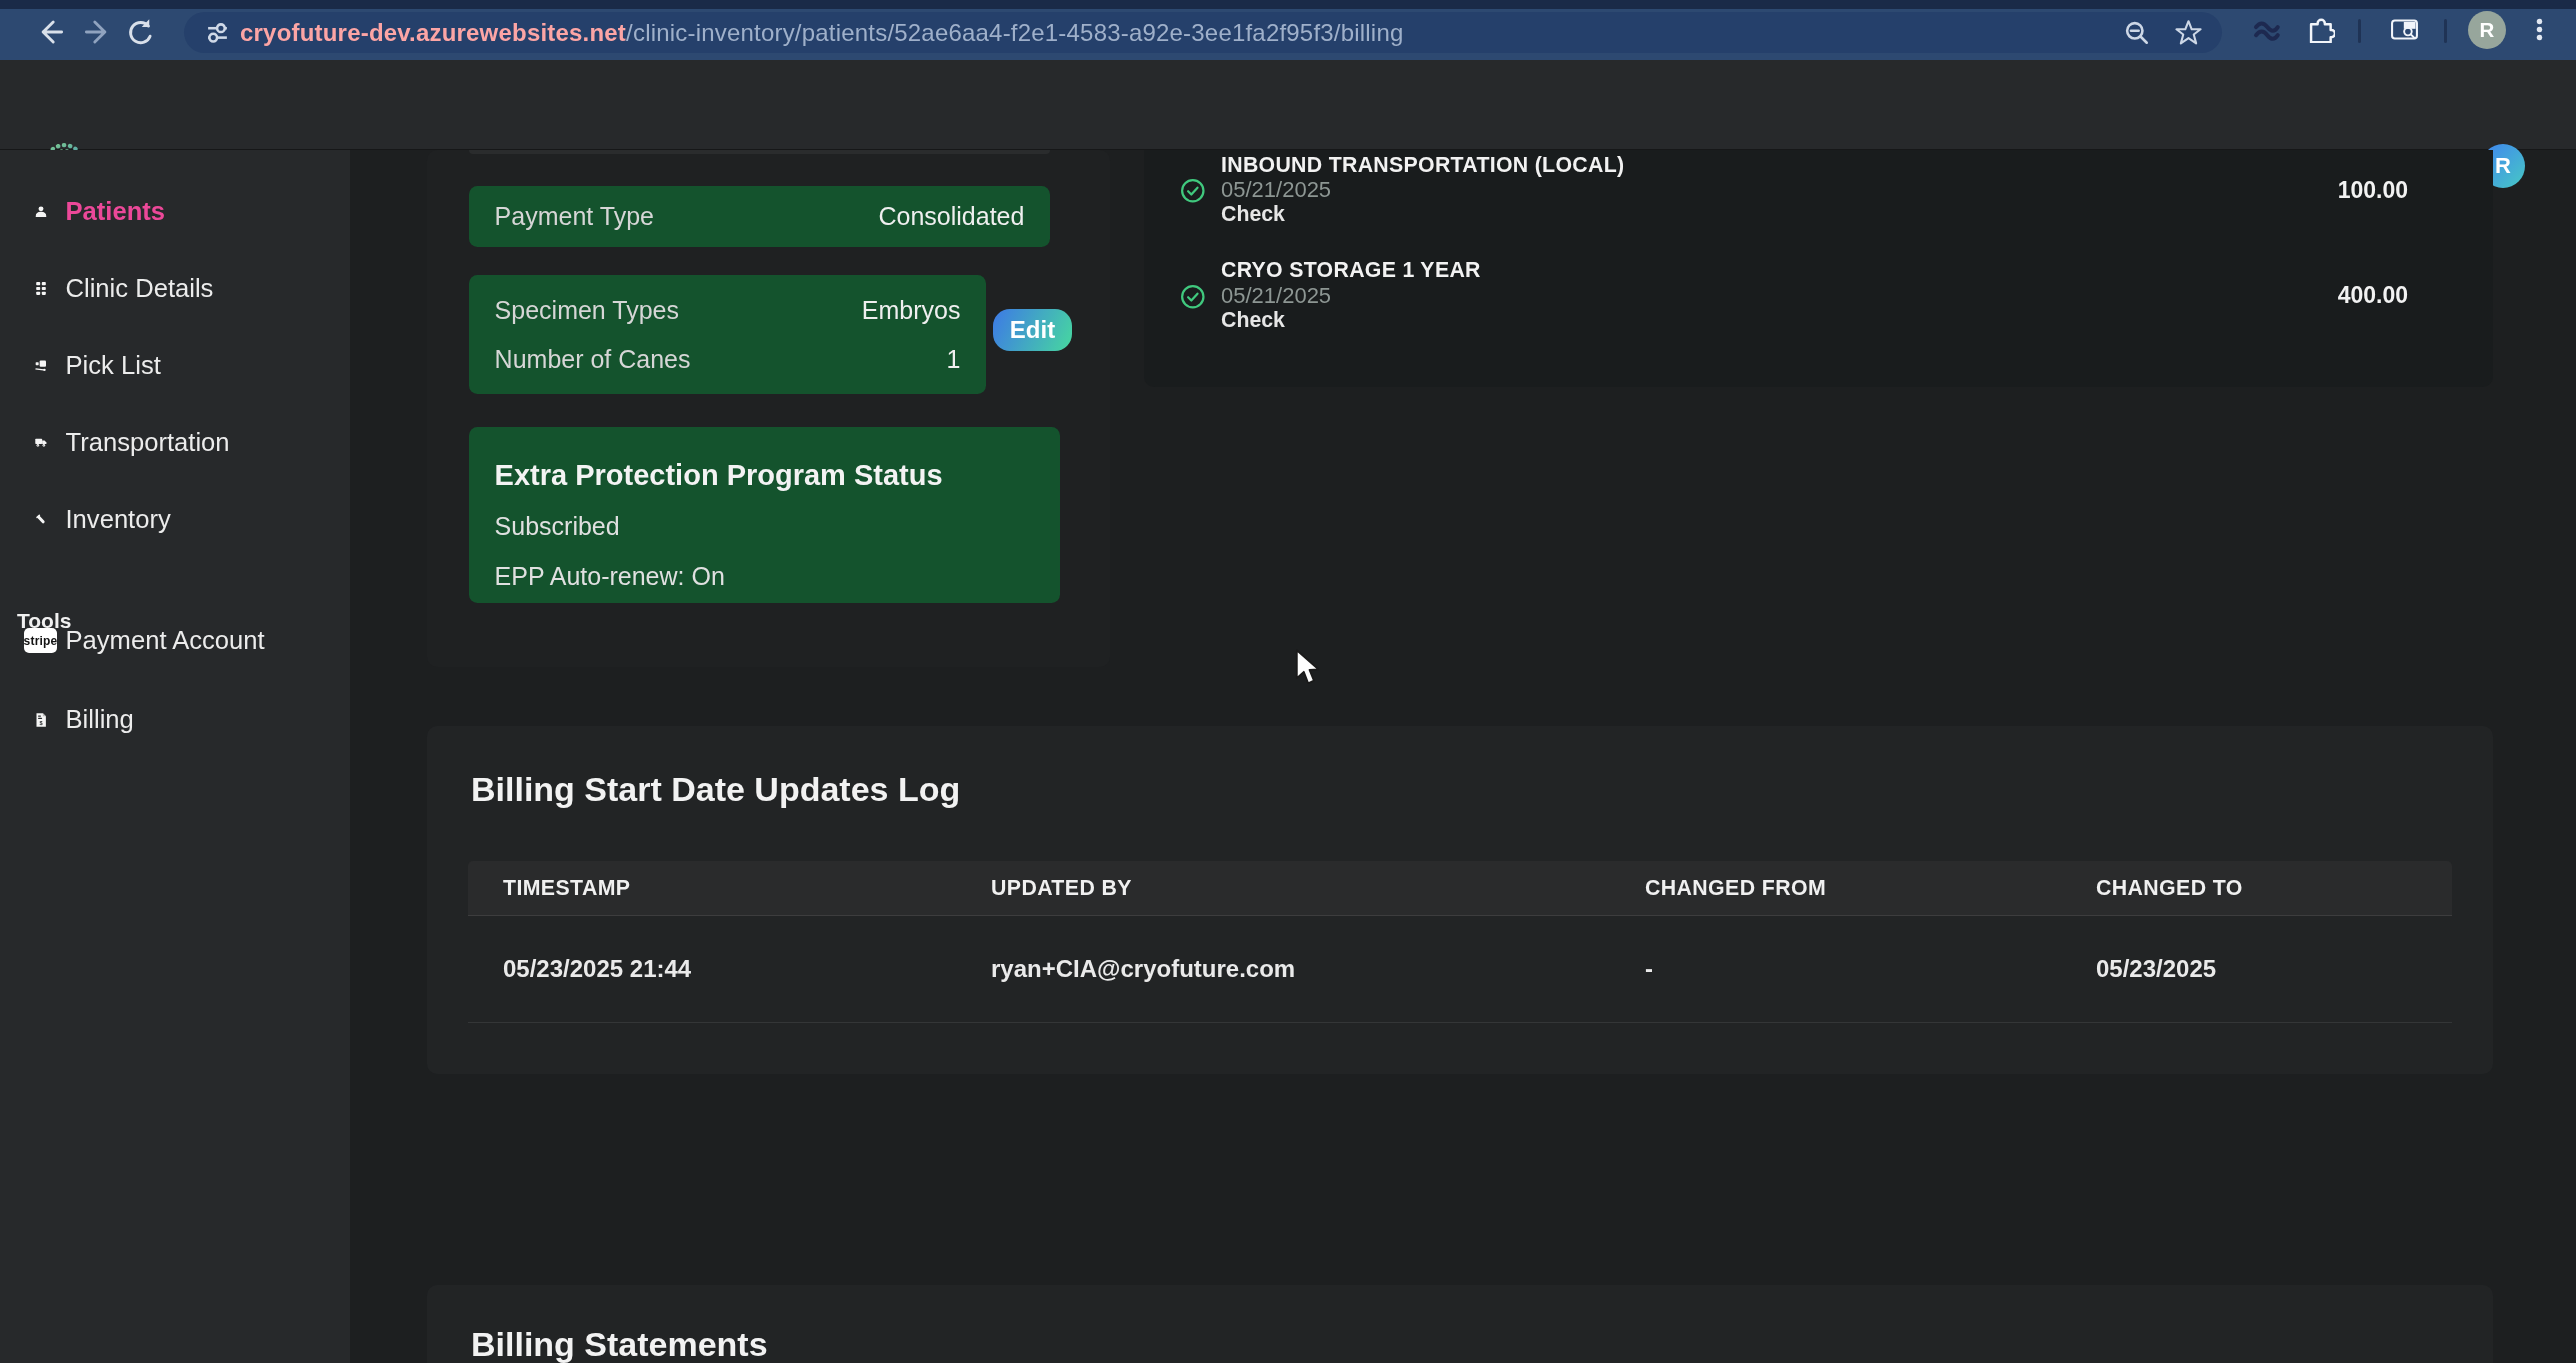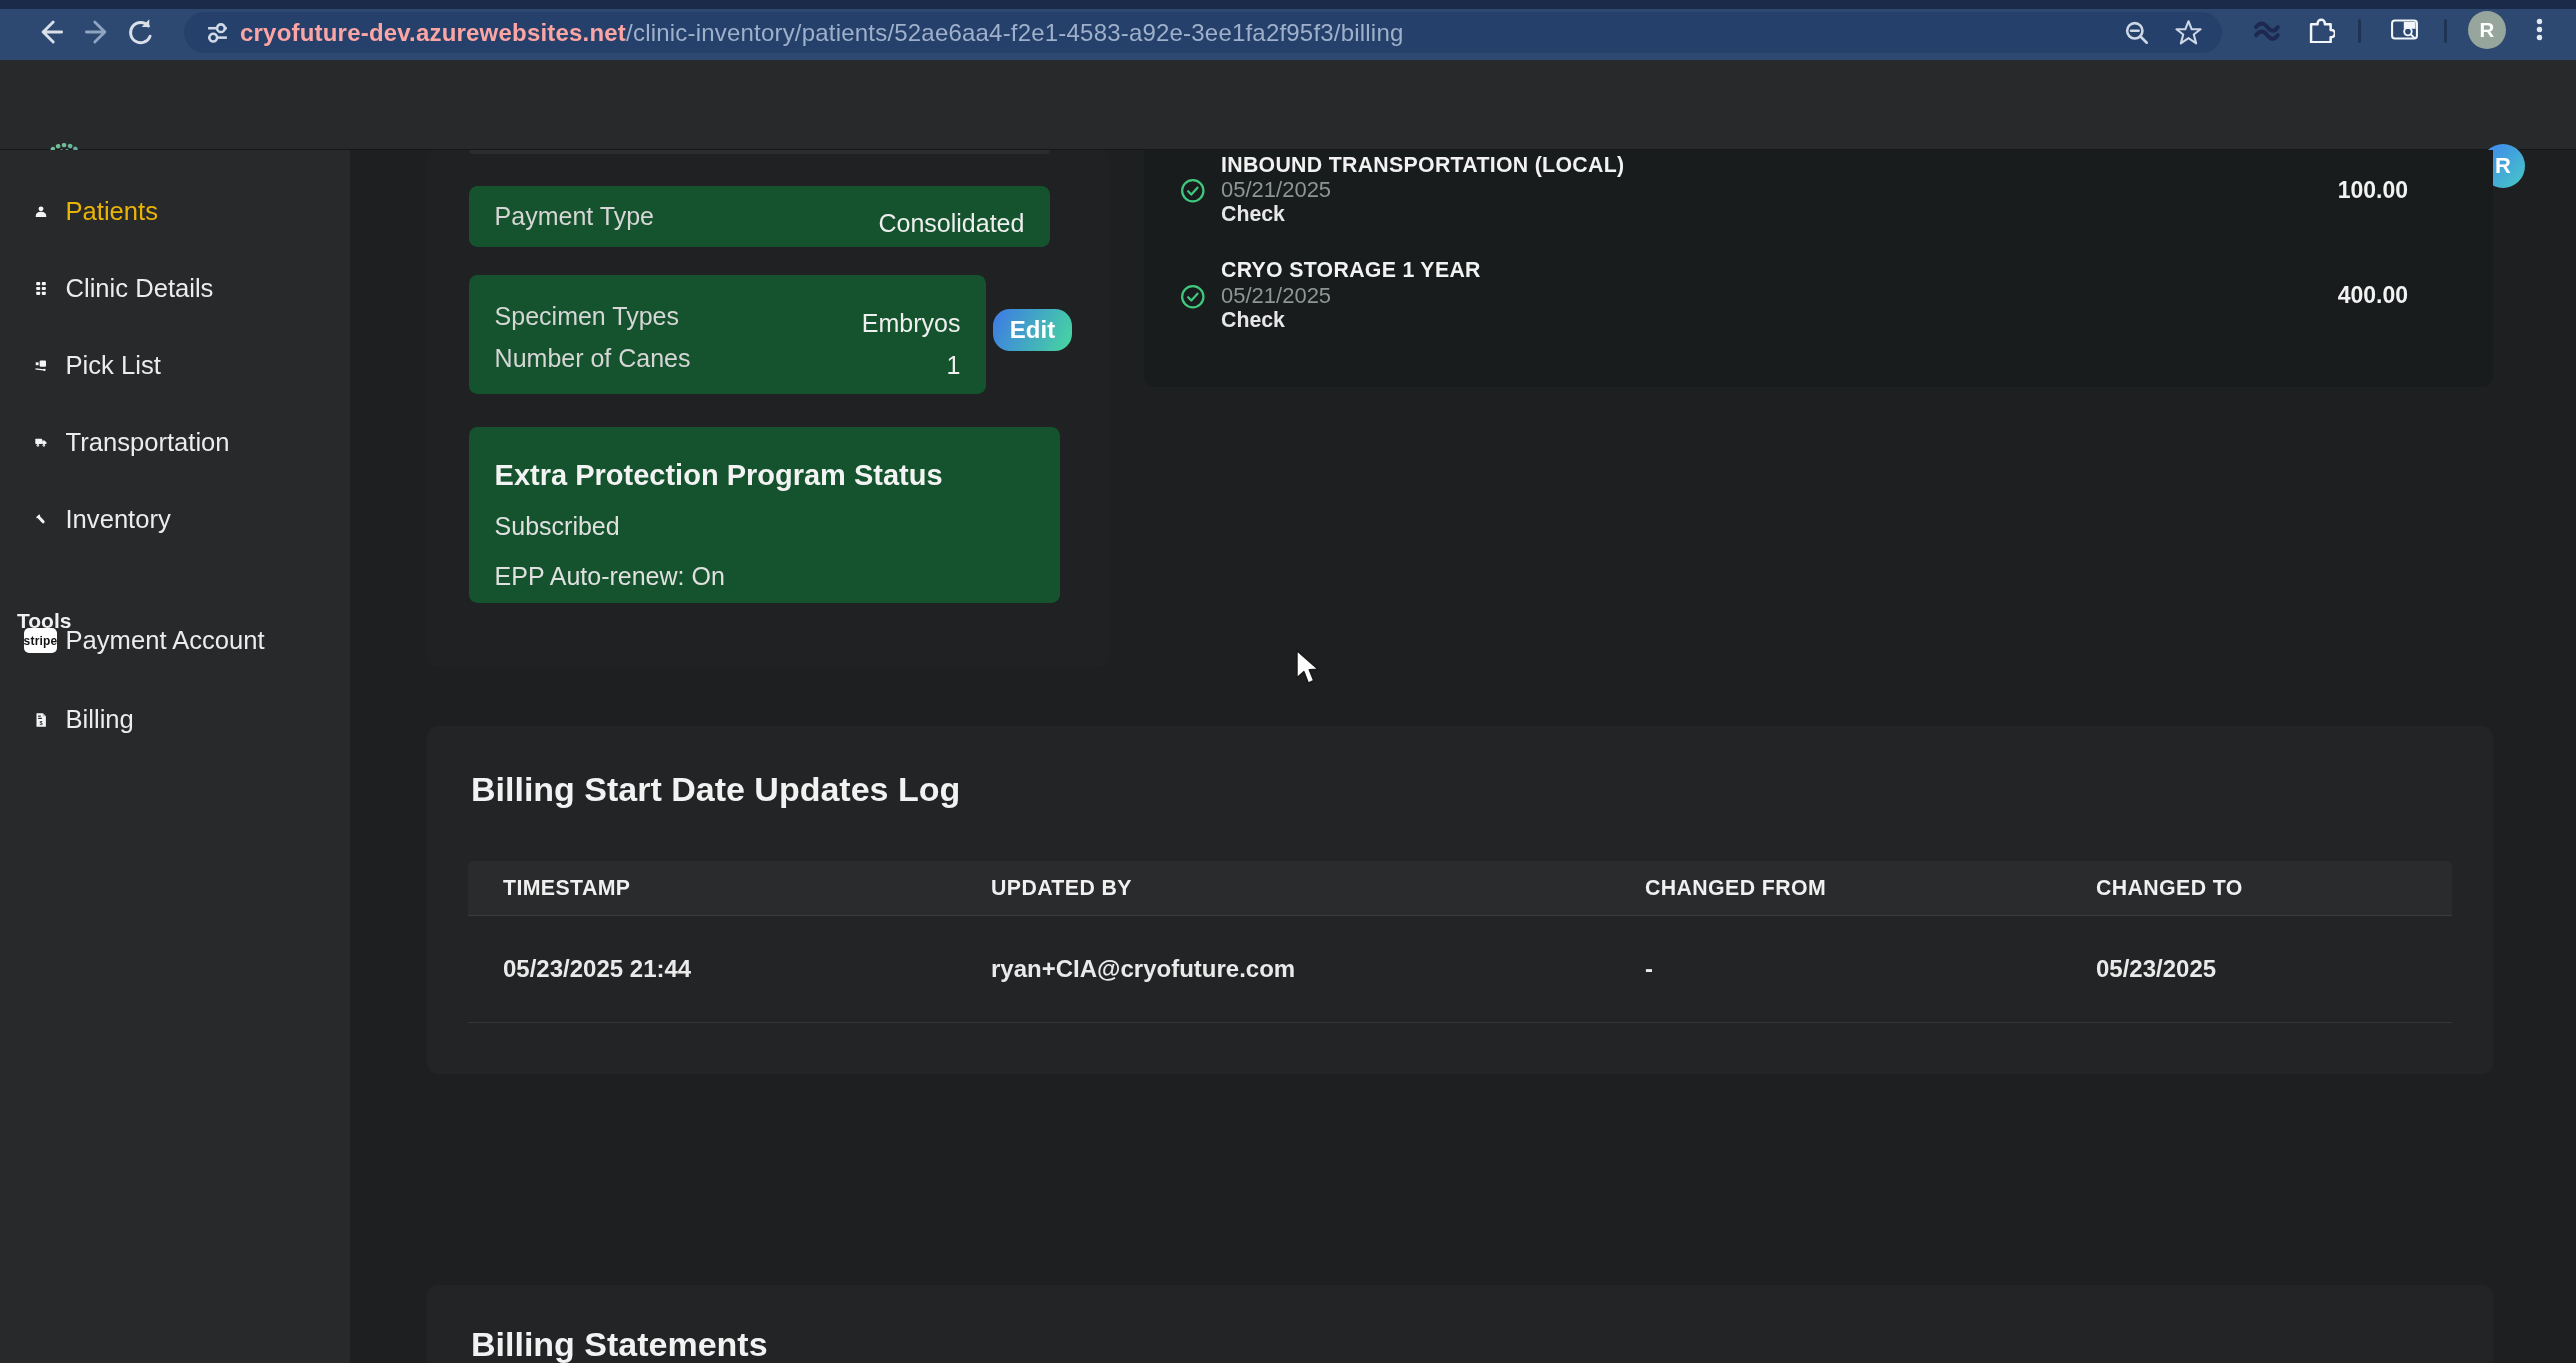--- a/index.html
+++ b/index.html
@@ -28,32 +28,32 @@
   .clinic-name { position:absolute; right:125px; top:90px; font-size:26.5px; color:#eaeaea; }
   .app-avatar { position:absolute; left:2481px; top:84px; width:44px; height:44px; border-radius:50%;
       background:linear-gradient(135deg,#3f83f0,#47c9c4); display:flex; align-items:center; justify-content:center;
       color:#fff; font-weight:700; font-size:22px; cursor:pointer; }
 
   
   .sidebar { position:absolute; left:0; top:150px; width:350px; height:1214px; background:#27292b; }
   .side-item { position:absolute; left:14.5px; width:324px; height:55px; display:flex; align-items:center; gap:19px; cursor:pointer; }
   .side-item .ic { width:32px; display:flex; justify-content:center;padding-left:20px; }
   .side-label { font-size:25.6px; color:#ececec; }
-  .side-label.active { color:#eab308; }
+  .side-label.active { color:#ec4899;font-weight:bold; }
   .side-section { position:absolute; left:17px; font-size:21px; font-weight:700; color:#f0f0f0;margin-top:36px; }
   .stripe-badge { width:36px; height:25.6px; background:#fff; border-radius:5.1px; display:flex; align-items:center; justify-content:center;
       color:#141414; font-size:12px; font-weight:800; letter-spacing:0.2px; }
 
   
   .left-panel { position:absolute; left:427px; top:150px; width:683px; height:517px; background:#1f2122; border-radius:10.2px; }
   .partial-card { position:absolute; left:42px; top:0; width:581px; height:4.3px; background:#2a2c2d; border-radius:0 0 5.1px 5.1px; }
   .card { position:absolute; background:#14532d; border-radius:8.5px; }
   .kv-row { display:flex; justify-content:space-between; align-items:center; }
   .kv-label { font-size:25px; color:#d6d6d6; }
-  .kv-value { font-size:25px; color:#efefef;margin-top:13px; }
+  .kv-value { font-size:25px; color:#efefef; }
   .card-payment { left:42px; top:36px; width:581px; height:61px; padding:0 25.6px; display:flex; align-items:center; }
   .card-payment .kv-row { width:100%; }
   .card-specimen { left:42px; top:125px; width:517px; height:119px; padding:20.5px 25.6px; display:flex; flex-direction:column; justify-content:space-between; }
   .edit-btn { position:absolute; left:566px; top:159px; width:79px; height:42px; border:none; border-radius:17px;
       background:linear-gradient(115deg,#3d79e6,#47d89f); color:#fff; font-size:24px; font-weight:700;
       font-family:inherit; cursor:pointer; }
   .card-epp { left:42px; top:277px; width:591px; height:176px; }
   .epp-title { position:absolute; left:25.6px; top:32px; font-size:29px; font-weight:700; color:#f3f3f3; }
   .epp-line1 { position:absolute; left:25.6px; top:85px; font-size:25px; color:#e0e0e0; }
   .epp-line2 { position:absolute; left:25.6px; top:135px; font-size:25px; color:#e0e0e0; }

